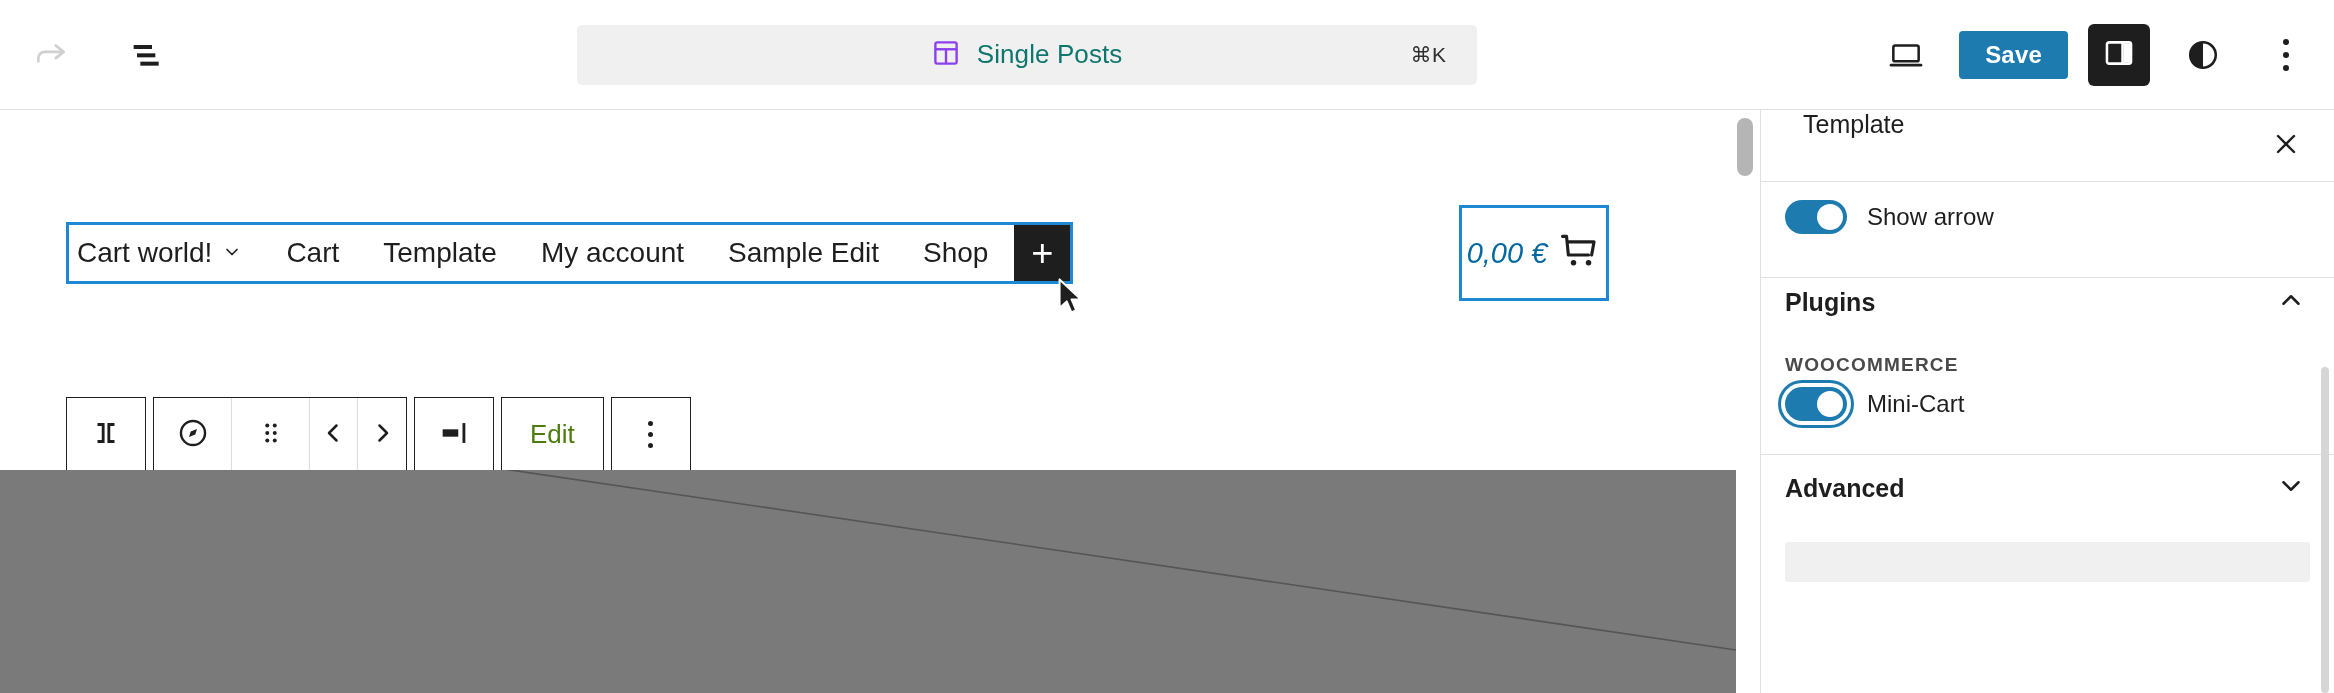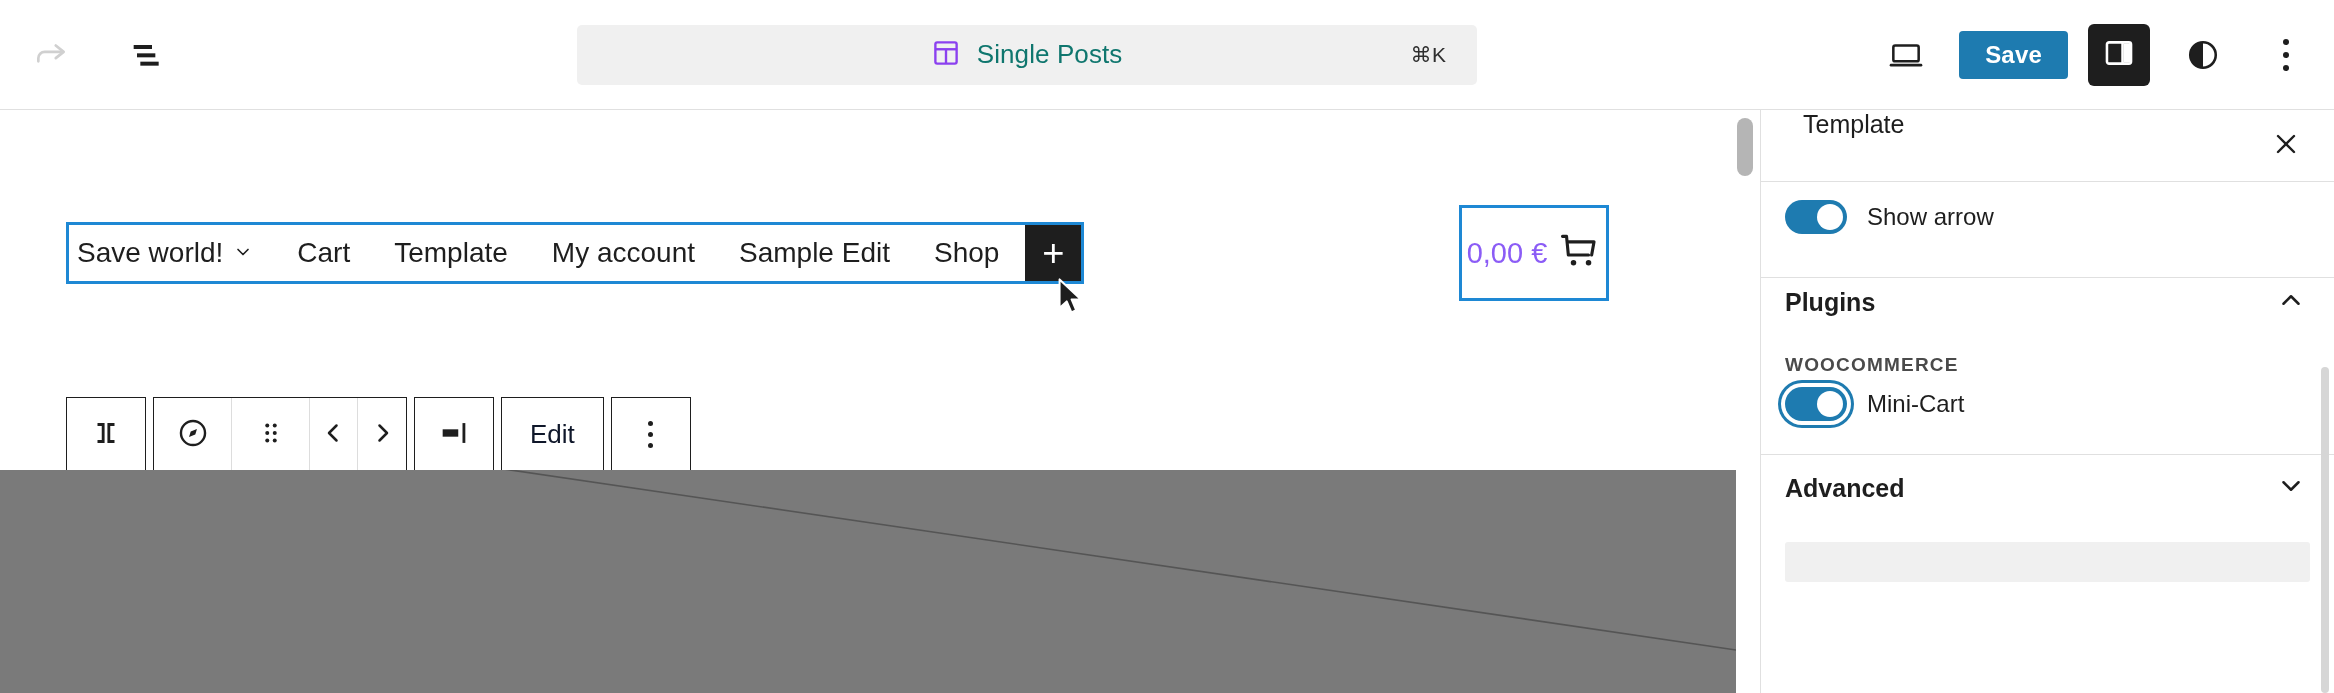--- a/index.html
+++ b/index.html
@@ -87,34 +87,34 @@
   .block-toolbar { position:absolute; left:66px; top:287px; display:flex; align-items:stretch; gap:7px; }
   .tb-group {
     background:#fff; border:1px solid #1e1e1e; height:74px;
     display:flex; align-items:stretch;
   }
   .tb-btn {
     width:78px; display:flex; align-items:center; justify-content:center;
     background:transparent; border:none; cursor:pointer; border-right:1px solid #ddd;
   }
   .tb-btn:last-child { border-right:none; }
-  .tb-edit { font-size:26px; color:#0f172a; padding:0 28px; display:flex;
+  .tb-edit { font-size:26px; color:#4d7c0f; padding:0 28px; display:flex;
     align-items:center; cursor:pointer; background:none; border:none;
     font-family:"Liberation Sans", sans-serif; }
   .tb-kebab { width:78px; display:flex; flex-direction:column; align-items:center;
     justify-content:center; gap:6px; cursor:pointer; background:none; border:none; }
   .tb-kebab span { width:5px; height:5px; border-radius:50%; background:#1e1e1e; }
 
   
   .cart-block {
     position:absolute; left:1459px; top:95px; width:150px; height:96px;
     border:3px solid #1e88d4; background:#fff;
     display:flex; align-items:center; justify-content:center; gap:10px;
   }
-  .cart-price { font-size:29px; color:#8b5cf6; }
+  .cart-price { font-size:29px; color:#0369a1;font-style:italic; }
 
   
   .gray-area {
     position:absolute; left:0; top:360px; width:1736px; height:223px;
     background:#7a7a7a; overflow:hidden;
   }
 
   
   .canvas-scroll {
     position:absolute; right:4px; top:0; width:22px; height:583px;
@@ -275,21 +275,21 @@
 
   <div class="body-row">
 
     <div class="canvas-area">
       <div class="canvas-inner">
 
         <div class="nav-block">
           <div class="nav-items">
 
             <div class="nav-item first">
-              <span>Save world!</span>
+              <span>Cart world!</span>
               <span>
                 <svg width="20" height="20" viewBox="0 0 24 24" fill="none" stroke="#1e1e1e" stroke-width="2" stroke-linecap="round" stroke-linejoin="round">
                   <polyline points="6 9 12 15 18 9"></polyline>
                 </svg>
               </span>
             </div>
 
             <div class="nav-item">
               <span>Cart</span>
             </div>

